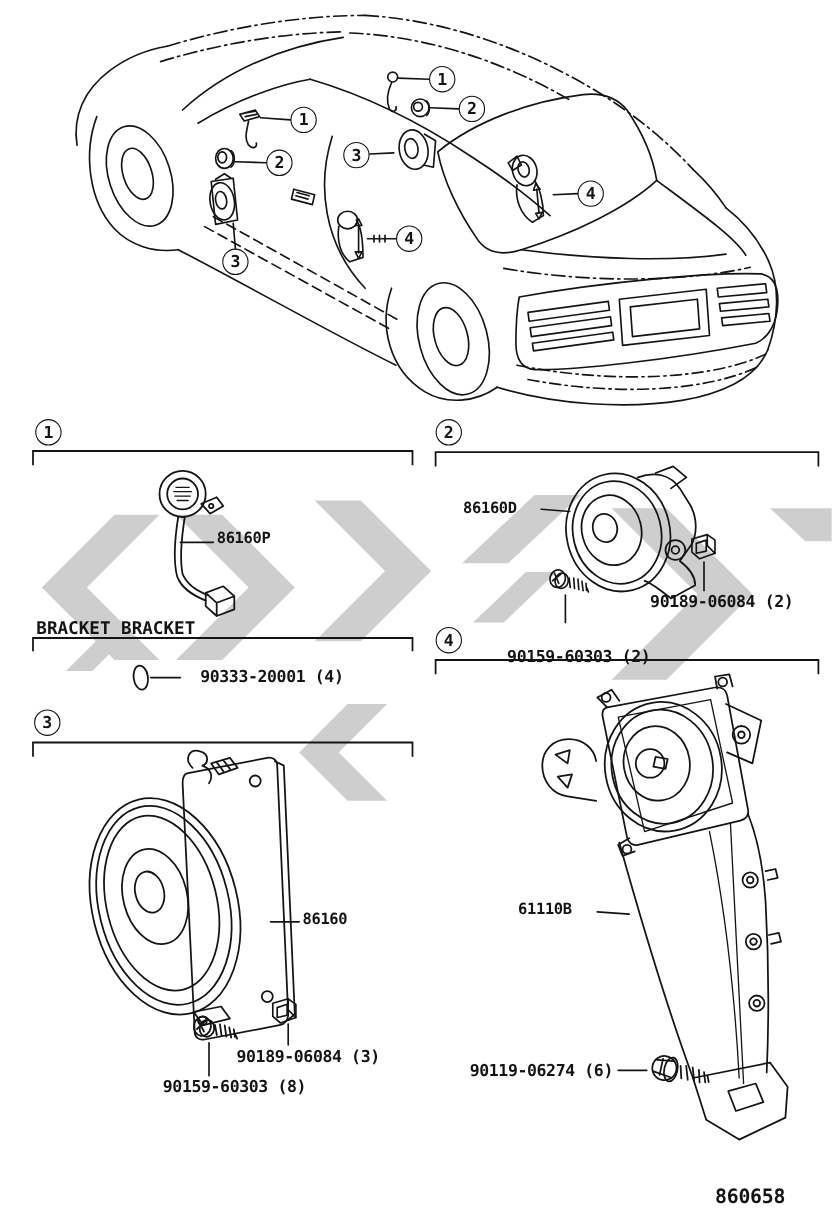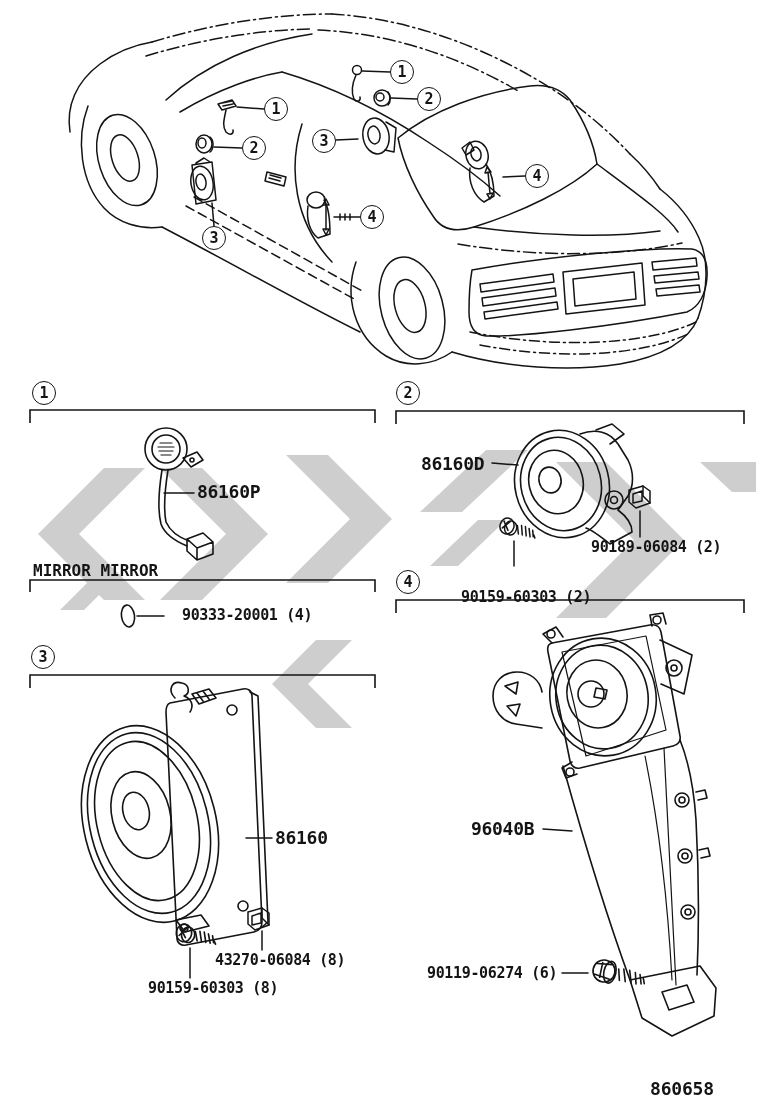--- a/index.html
+++ b/index.html
@@ -1,20 +1,20 @@
 <!DOCTYPE html>
 <html><head>
 <meta charset="utf-8">
 <style>
   html,body{margin:0;padding:0;background:#fff;}
   .stage{position:relative;width:760px;height:1112px;background:#fff;overflow:hidden;
          font-family:"DejaVu Sans Mono","Liberation Mono",monospace;color:#141414;}
   .art{position:absolute;left:0;top:0;z-index:1;}
   .txt{position:absolute;z-index:2;font-weight:bold;white-space:nowrap;line-height:1;}
-  .pid{font-size:18px;letter-spacing:-0.3px;}
+  .pid{font-size:14px;letter-spacing:-0.3px;}
   .pn{font-size:15px;letter-spacing:-0.35px;}
   .note{font-size:16px;letter-spacing:0;}
   .fig{font-size:18px;letter-spacing:-0.2px;}
   .circ{position:absolute;z-index:2;width:24px;height:24px;border:1.6px solid #141414;
         border-radius:50%;display:flex;align-items:center;justify-content:center;
         font-weight:bold;font-size:15px;background:#fff;box-sizing:border-box;}
 </style>
 </head>
 <body>
 
@@ -256,29 +256,29 @@
 <div class="circ" style="left:390px;top:60px">1</div>
 <div class="circ" style="left:417px;top:87px">2</div>
 <div class="circ" style="left:525px;top:164px">4</div>
 
 <div class="circ" style="left:32px;top:381px">1</div>
 <div class="circ" style="left:396px;top:381px">2</div>
 <div class="circ" style="left:31px;top:645px">3</div>
 <div class="circ" style="left:396px;top:570px">4</div>
 
 <div class="txt pid" style="left:197px;top:483px">86160P</div>
-<div class="txt note" style="left:33px;top:563px">MIRROR MIRROR</div>
+<div class="txt note" style="left:33px;top:563px">BRACKET BRACKET</div>
 <div class="txt pn" style="left:182px;top:608px">90333-20001 (4)</div>
 
 <div class="txt pid" style="left:421px;top:455px">86160D</div>
 <div class="txt pn" style="left:591px;top:540px">90189-06084 (2)</div>
 <div class="txt pn" style="left:461px;top:590px">90159-60303 (2)</div>
 
 <div class="txt pid" style="left:275px;top:829px">86160</div>
-<div class="txt pn" style="left:215px;top:953px">43270-06084 (8)</div>
+<div class="txt pn" style="left:215px;top:953px">90189-06084 (3)</div>
 <div class="txt pn" style="left:148px;top:981px">90159-60303 (8)</div>
 
-<div class="txt pid" style="left:471px;top:820px">96040B</div>
+<div class="txt pid" style="left:471px;top:820px">61110B</div>
 <div class="txt pn" style="left:427px;top:966px">90119-06274 (6)</div>
 
 <div class="txt fig" style="left:650px;top:1080px">860658</div>
 
 </div>
 
 </body></html>

